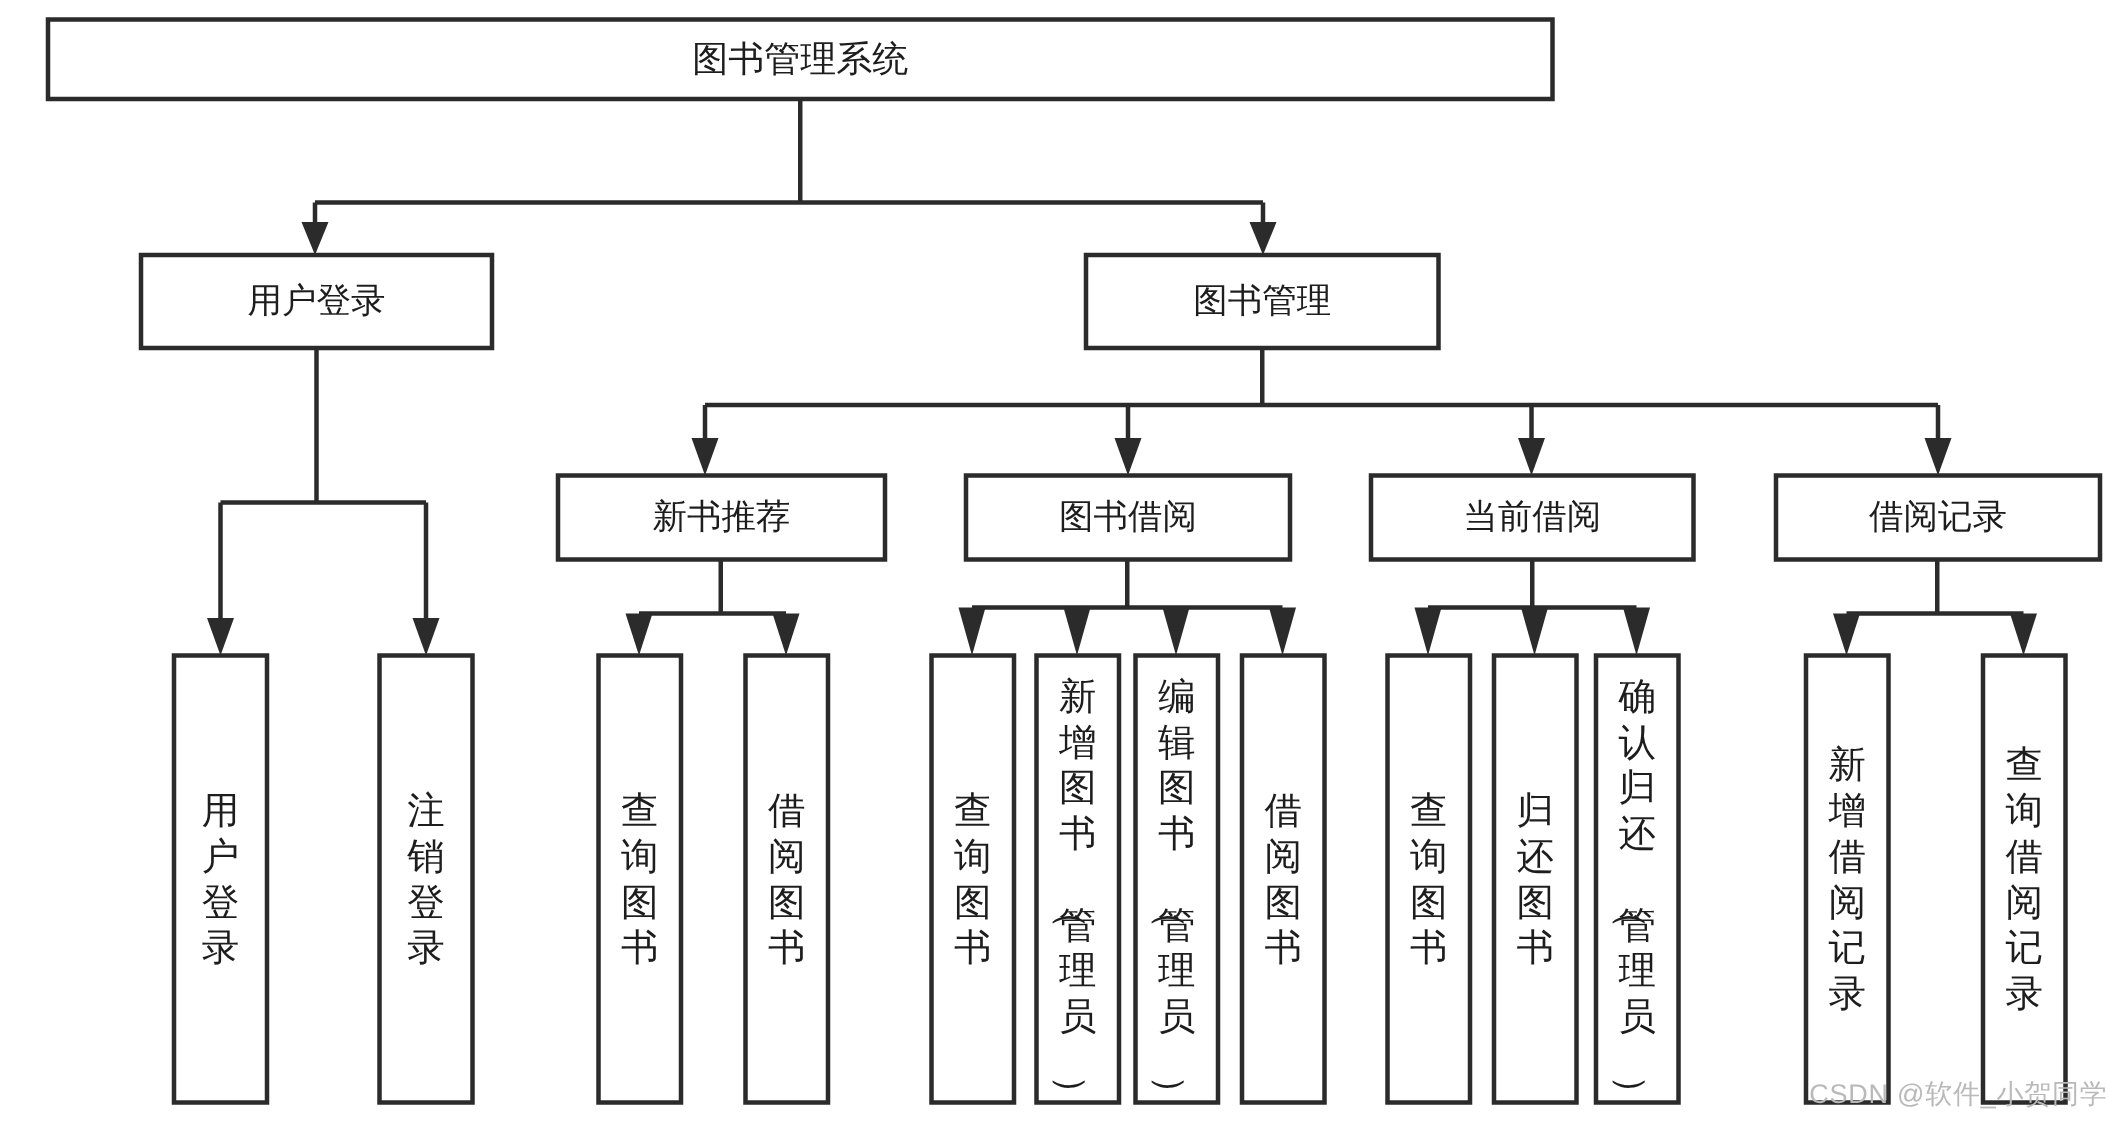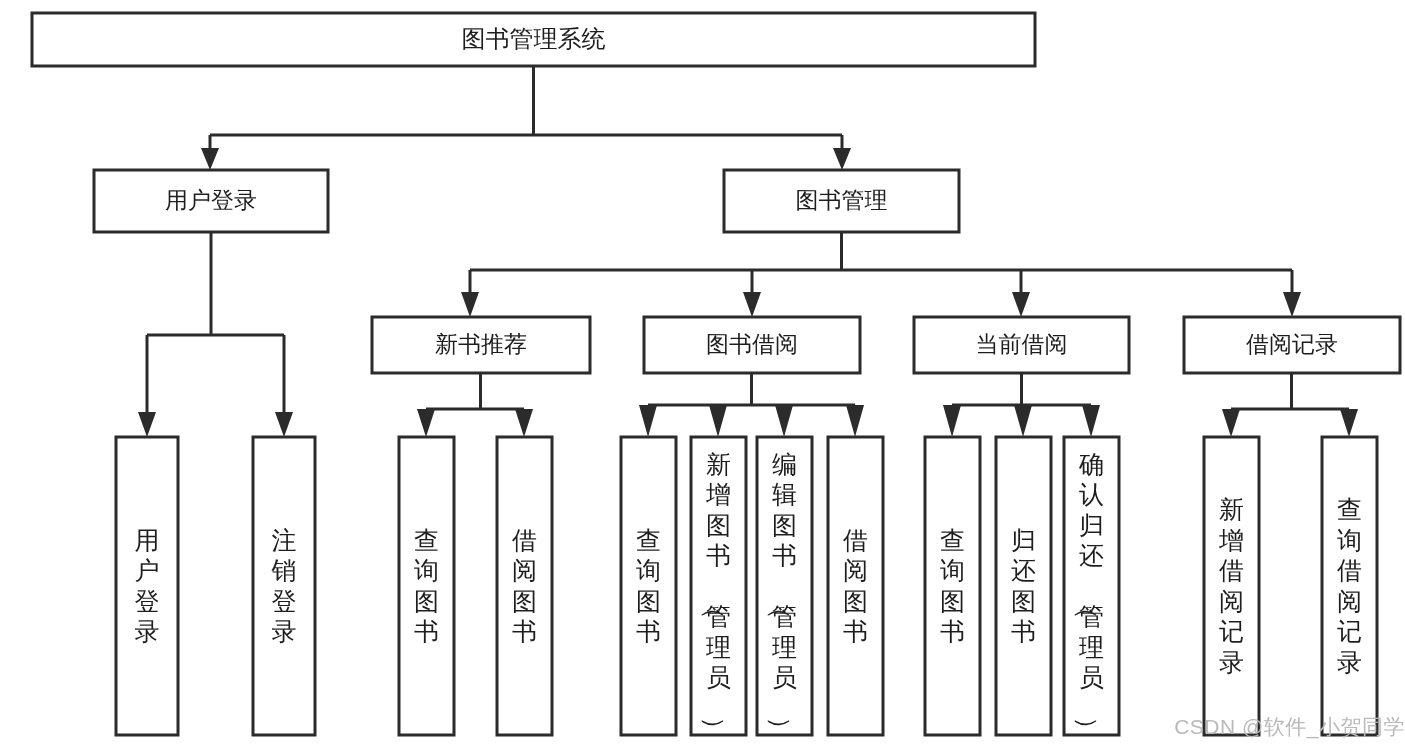--- a/index.html
+++ b/index.html
@@ -55,21 +55,21 @@
     fill: #1d1d1d;
     font-family: "Liberation Sans", "DejaVu Sans", sans-serif;
     font-size: 25px;
     text-anchor: middle;
   }
   .watermark {
     position: absolute;
     right: 12px;
     bottom: 6px;
     font-family: "Liberation Sans", "DejaVu Sans", sans-serif;
-    font-size: 21px;
+    font-size: 18px;
     color: #b9b9b9;
     letter-spacing: 0.5px;
     white-space: nowrap;
     user-select: none;
   }
 </style>
 </head>
 <body>
 
 <div id="diagram-root">

